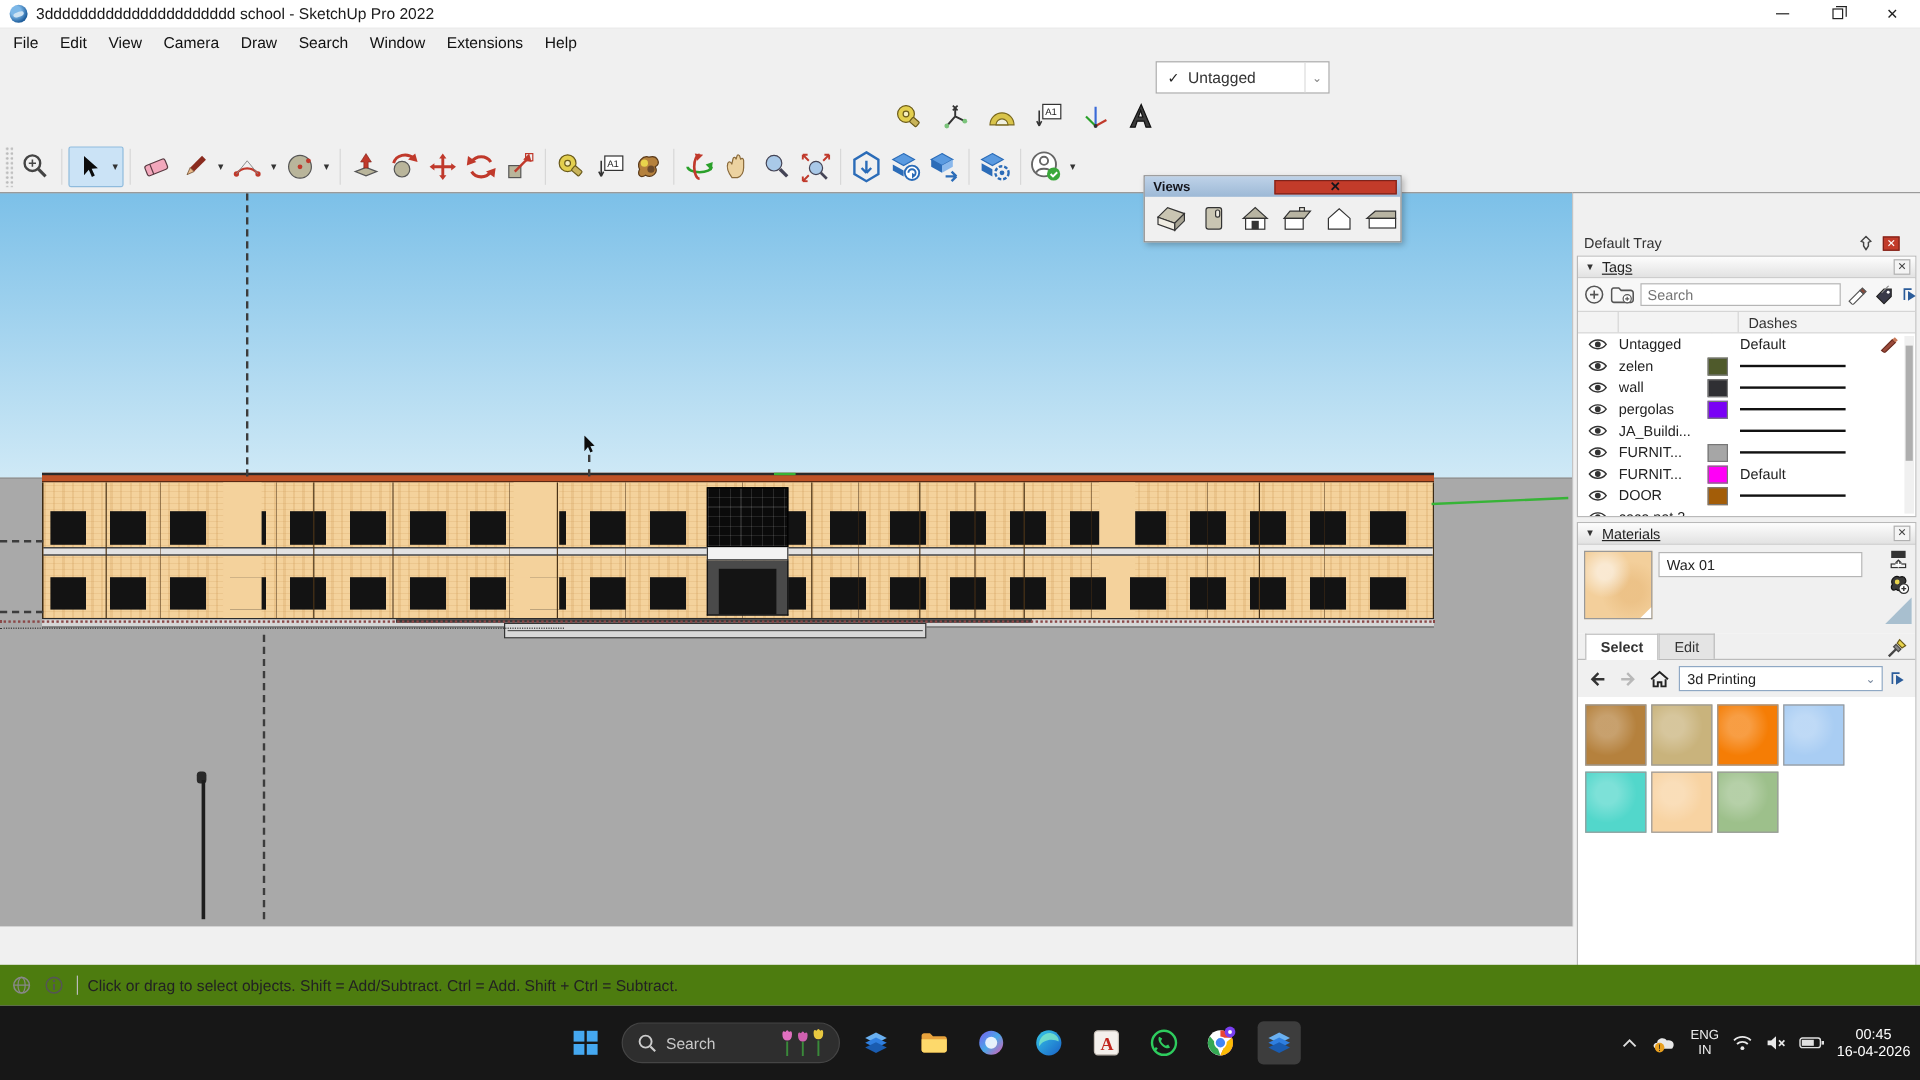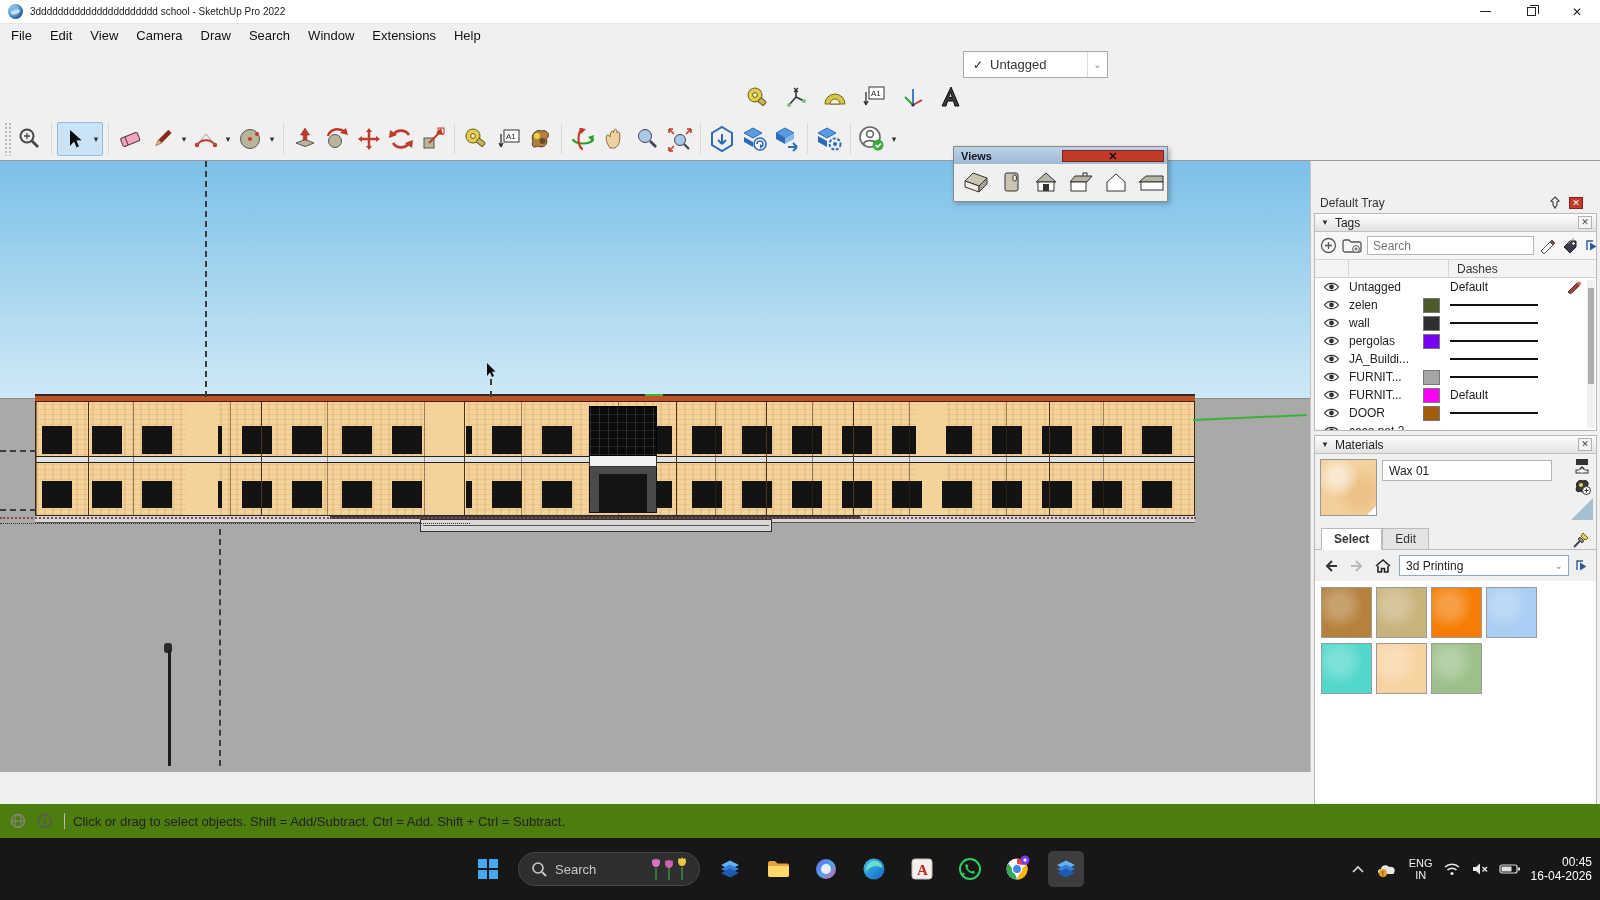--- a/index.html
+++ b/index.html
@@ -3,21 +3,21 @@
 <meta charset="utf-8">
 <style>
   * { margin:0; padding:0; box-sizing:border-box; }
   html,body { width:1600px; height:900px; font-family:"Liberation Sans", sans-serif; }
   .screen { position:relative; width:1600px; height:900px; background:#f0f0f0; overflow:hidden; }
 
   
   .titlebar { position:absolute; left:0; top:0; width:1600px; height:24px; background:#fff; display:flex; align-items:center; border-bottom:1px solid #e6e6e6; }
   .su-logo { width:15px; height:15px; margin:0 7px 0 8px; border-radius:50%; background:radial-gradient(circle at 35% 35%, #7db8e8 0 30%, #1f5f9e 70%, #164a7e 100%); position:relative; }
   .su-logo::after { content:""; position:absolute; left:3px; top:6px; width:9px; height:4px; background:#cde2f2; border-radius:50% / 60%; transform:rotate(-18deg); }
-  .title-text { font-size:10px; color:#1a1a1a; }
+  .title-text { font-size:13px; color:#1a1a1a; }
   .win-controls { margin-left:auto; display:flex; height:100%; }
   .win-btn { width:46px; height:100%; display:flex; align-items:center; justify-content:center; color:#222; font-size:12px; }
   .min-glyph { width:11px; height:1px; background:#222; display:block; }
   .restore-glyph { width:9px; height:9px; border:1px solid #222; display:block; position:relative; }
   .restore-glyph::before { content:""; position:absolute; left:2px; top:-3px; width:8px; height:8px; border:1px solid #222; border-left:none; border-bottom:none; }
 
   
   .menubar { position:absolute; left:0; top:24px; width:1600px; height:22px; background:#f0f0f0; display:flex; align-items:center; padding-left:2px; }
   .menu-item { font-size:13px; color:#111; padding:2px 9px; }
 
@@ -82,21 +82,21 @@
   .views-body { display:flex; align-items:center; gap:7px; padding:5px 8px; }
   .view-btn { width:28px; height:26px; display:flex; align-items:center; justify-content:center; }
 
   
   .tray { position:absolute; left:1310px; top:160px; width:290px; height:612px; background:#f0f0f0; border-top:1px solid #9a9a9a; border-left:1px solid #c4c4c4; font-size:12px; color:#222; }
   .tray-header { height:21px; display:flex; align-items:center; padding:0 17px 0 9px;margin-top:31px; }
   .tray-header .th-label { font-size:12px; color:#333; flex:1; }
   .panel { margin:0 3px 4px 3px; border:1px solid #b9b9b9; background:#fff; }
   .panel-hd { height:18px; background:linear-gradient(#fdfdfd,#e2e2e2); border-bottom:1px solid #c2c2c2; display:flex; align-items:center; padding:0 4px 0 6px; }
   .panel-hd .tri { font-size:8px; color:#333; margin-right:6px; }
-  .panel-hd .ph-label { font-size:12px; color:#222; flex:1; font-weight:bold; }
+  .panel-hd .ph-label { font-size:12px; color:#222; flex:1; font-weight:bold;text-decoration:underline; }
   .panel-x { width:14px; height:13px; border:1px solid #b0b0b0; background:#f4f4f4; color:#444; font-size:9px; line-height:11px; text-align:center; }
 
   .tags-toolbar { display:flex; align-items:center; gap:5px; padding:4px 5px; background:#f7f7f7; }
   .search-box { flex:1; height:19px; border:1px solid #b5b5b5; background:#fff; font-size:12px; padding:0 5px; color:#444; font-family:"Liberation Sans",sans-serif; }
   .tags-cols { display:flex; align-items:center; height:19px; background:#f3f3f3; border-top:1px solid #d5d5d5; border-bottom:1px solid #cfcfcf; font-size:12px; color:#333; }
   .tags-cols .c1 { width:34px; border-right:1px solid #d5d5d5; height:100%; }
   .tags-cols .c2 { width:78px; padding-left:2px; border-right:1px solid #d5d5d5; display:flex; align-items:center; gap:14px;margin-top:33px; }
   .tags-cols .c3 { width:22px; border-right:1px solid #d5d5d5; height:100%; }
   .tags-cols .c4 { flex:1; padding-left:8px; }
   .tags-list { position:relative; height:152px; overflow:hidden; background:#fff; }
@@ -142,21 +142,21 @@
 
   
   .taskbar { position:absolute; left:0; top:838px; width:1600px; height:62px; background:var(--c-taskbar); display:flex; align-items:center; }
   .tb-center { position:absolute; left:470px; top:0; height:100%; display:flex; align-items:center; gap:12px; }
   .tb-ico { width:36px; height:36px; display:flex; align-items:center; justify-content:center; border-radius:5px; }
   .tb-ico.active { background:#3d3d3d; }
   .search-pill { width:182px; height:34px; background:#2e2e2e; border:1px solid #454545; border-radius:17px; display:flex; align-items:center; padding:0 8px 0 12px; gap:8px; }
   .search-pill .s-label { color:#c8c8c8; font-size:13px; flex:1; }
   .tb-right { position:absolute; right:8px; top:0; height:100%; display:flex; align-items:center; gap:10px; }
   .lang { color:#eee; font-size:11px; line-height:12px; text-align:center; }
-  .clock { color:#fff; font-size:12px; line-height:14px; text-align:right; }
+  .clock { color:#fff; font-size:12px; line-height:14px; text-align:center; }
   svg { display:block; }
 </style>
 </head>
 <body>
 
 <div class="screen">
 
   <div class="titlebar">
     <span class="su-logo"></span>
     <span class="title-text">3dddddddddddddddddddddd school - SketchUp Pro 2022</span>

